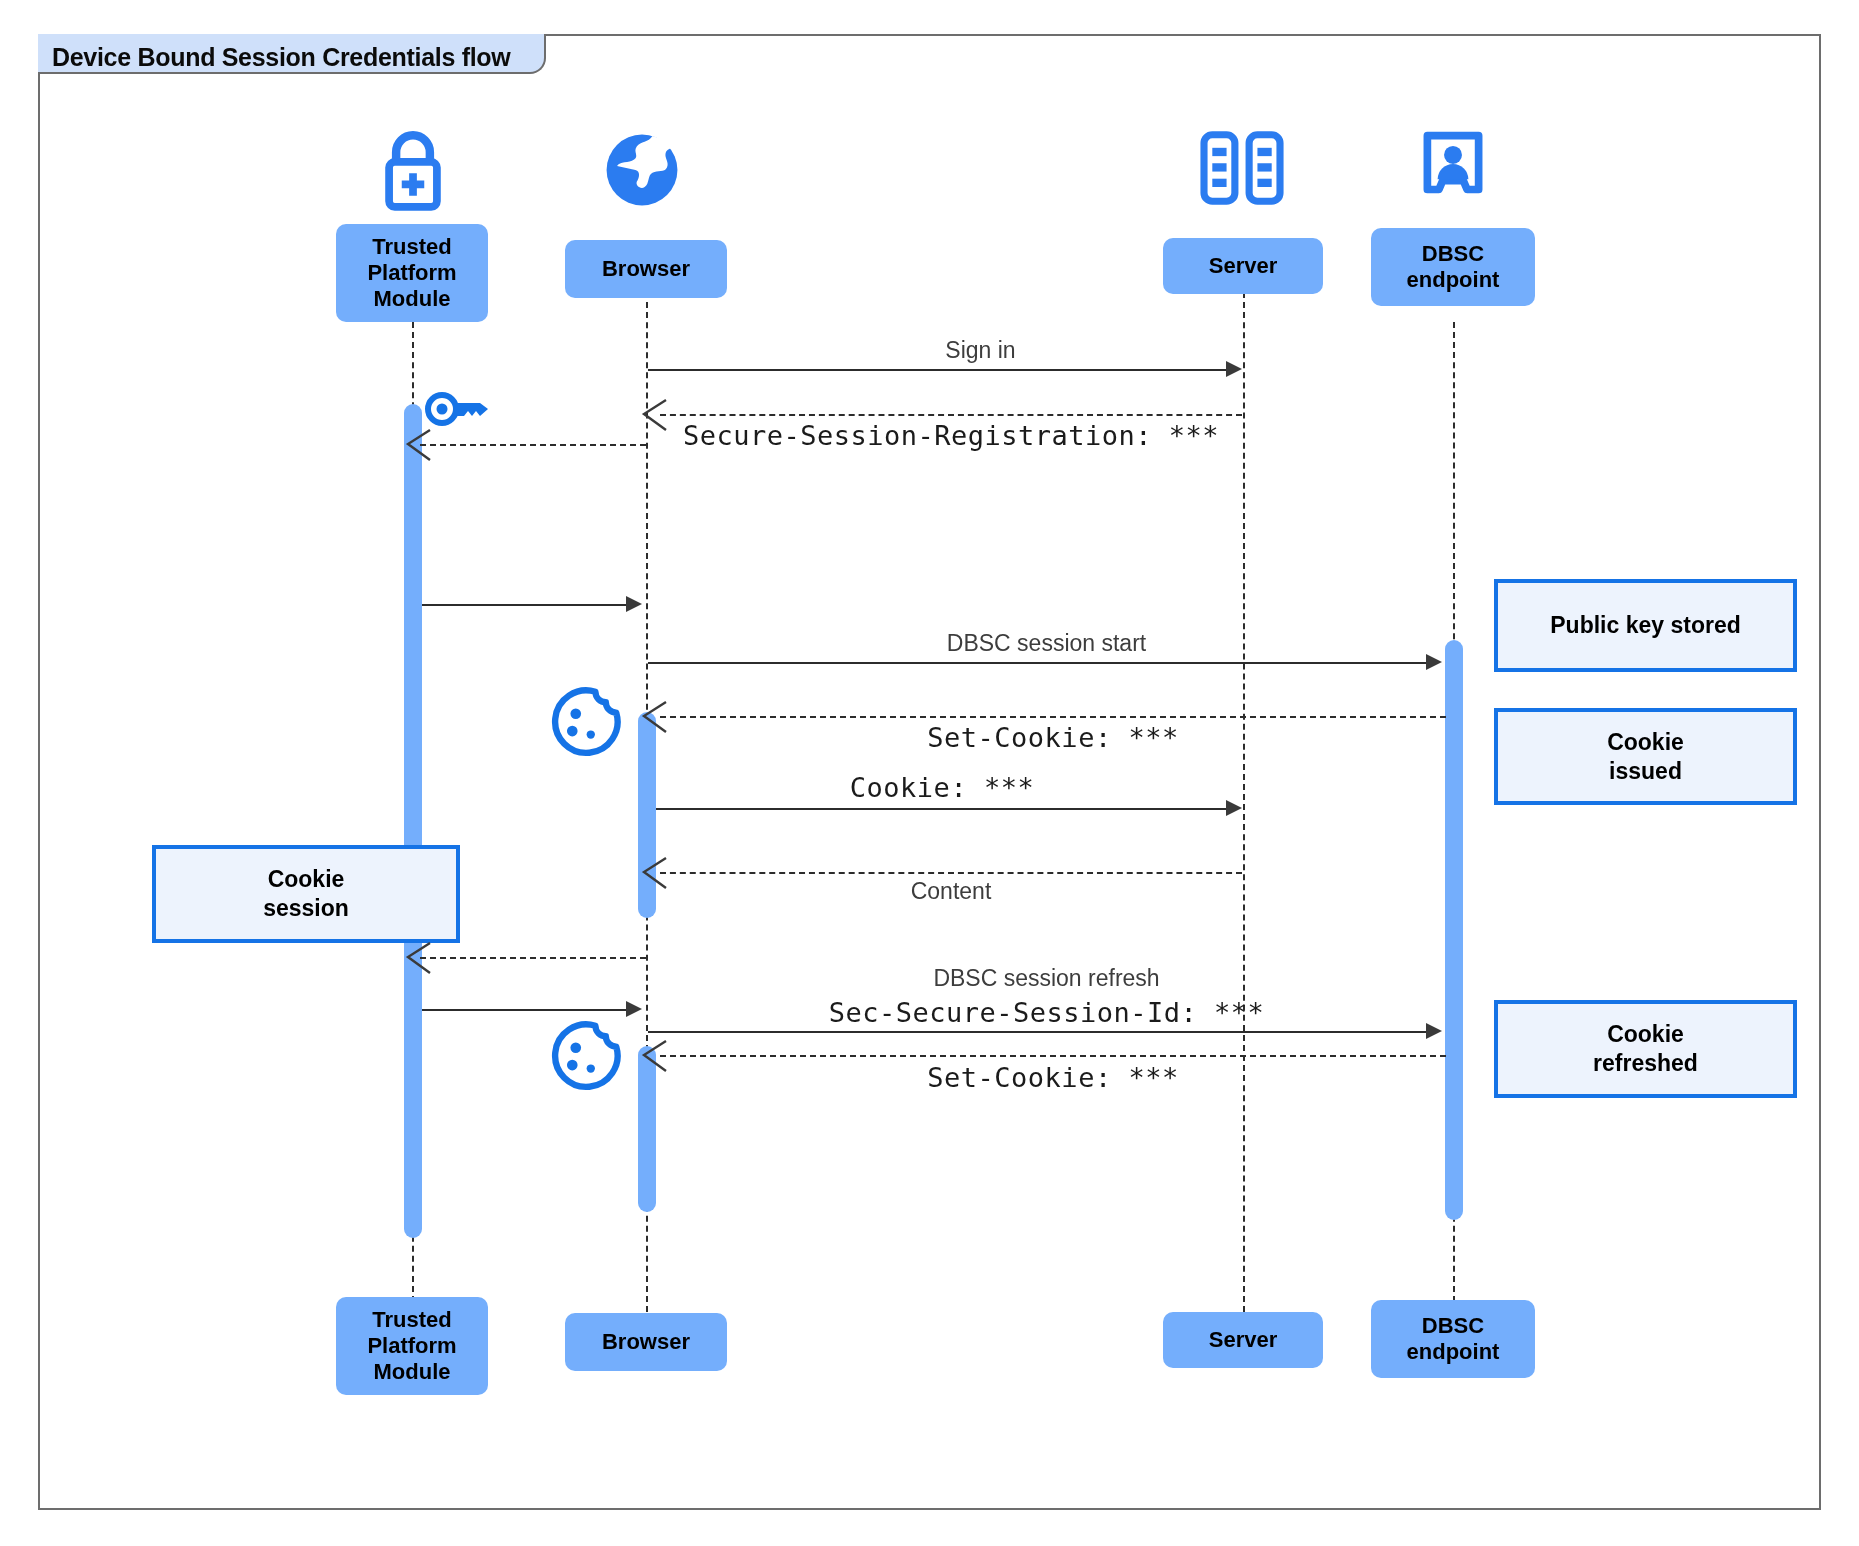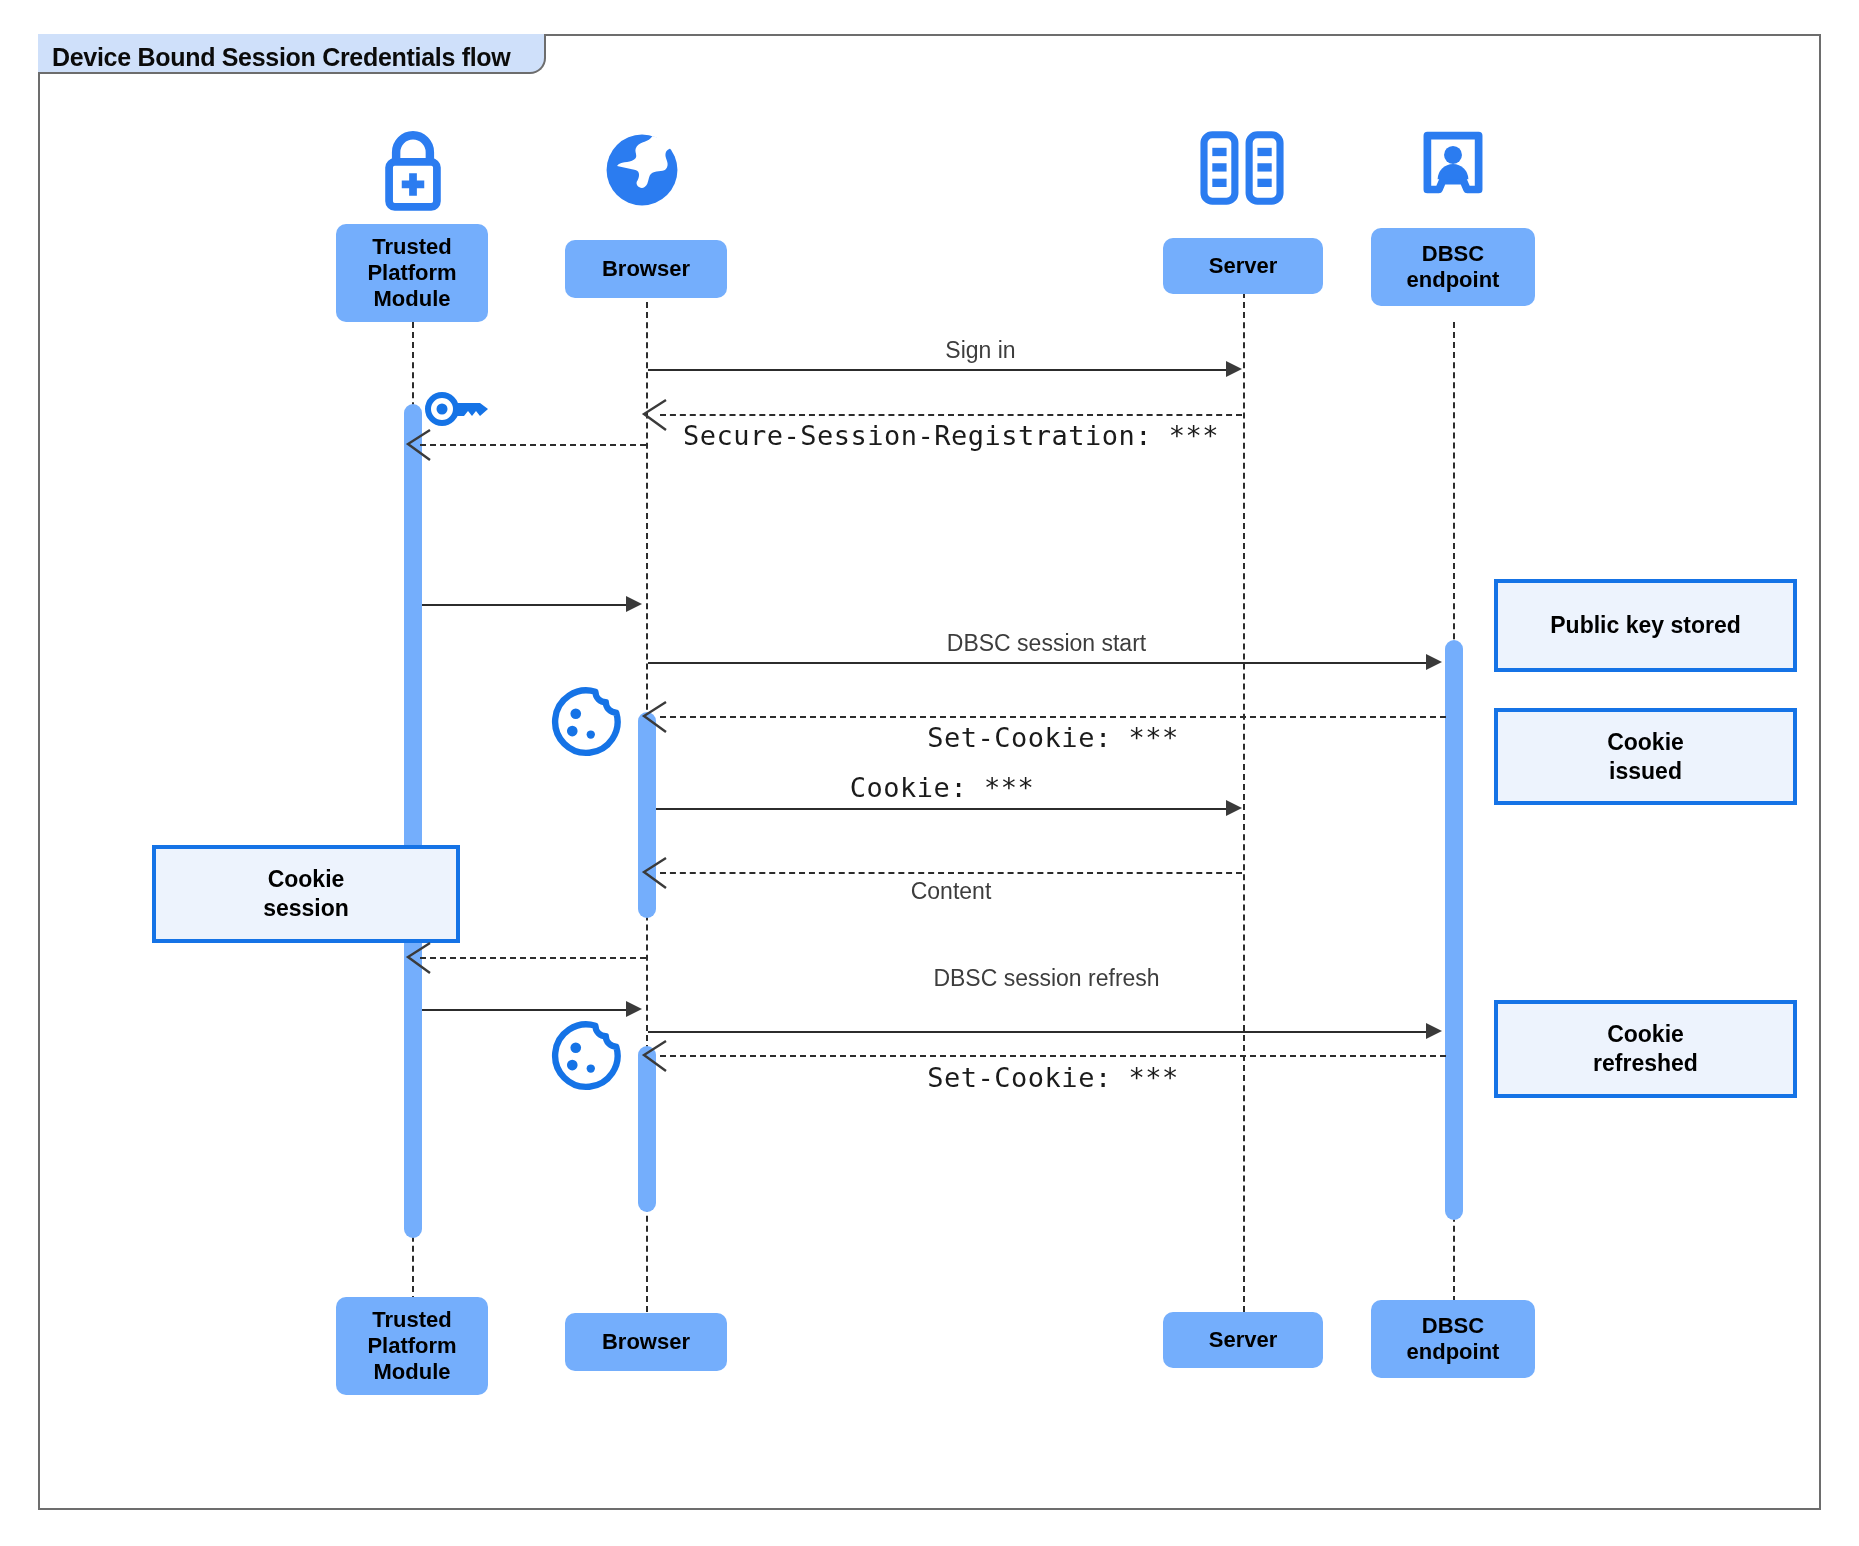--- a/index.html
+++ b/index.html
@@ -292,20 +292,21 @@
   <div class="arrow-head open-left" style="left:404px; top:941px;">
     <svg width="28" height="34" viewBox="0 0 28 34">
         <path d="M26 2 L4 16 L26 32" fill="none" stroke="#3a3a3a" stroke-width="2.4"></path>
       </svg>
   </div>
 
   <div class="msg-line" style="left:422px; top:1009px; width:204px;"></div>
   <div class="arrow-head solid-right" style="left:626px; top:1001px;"></div>
 
   <div class="msg-label" style="left:648px; top:965px; width:797px;">DBSC session refresh</div>
+  <div class="msg-label mono" style="left:648px; top:997px; width:797px;">Sec-Secure-Session-Id: ***</div>
   <div class="msg-line" style="left:648px; top:1031px; width:778px;"></div>
   <div class="arrow-head solid-right" style="left:1426px; top:1023px;"></div>
 
   <div class="icon" style="left:548px; top:1020px;">
     <svg width="74" height="74" viewBox="0 0 64 64">
       <path d="M41 5 a27 27 0 1 0 18 18 a9 9 0 0 1 -9 -9 a9 9 0 0 1 -9 -9 z" fill="#ffffff" stroke="#1573e6" stroke-width="5.5" stroke-linejoin="round"></path>
       <circle cx="24" cy="24" r="4.6" fill="#1573e6"></circle>
       <circle cx="21" cy="39" r="4.6" fill="#1573e6"></circle>
       <circle cx="37" cy="42" r="3.6" fill="#1573e6"></circle>
     </svg>

